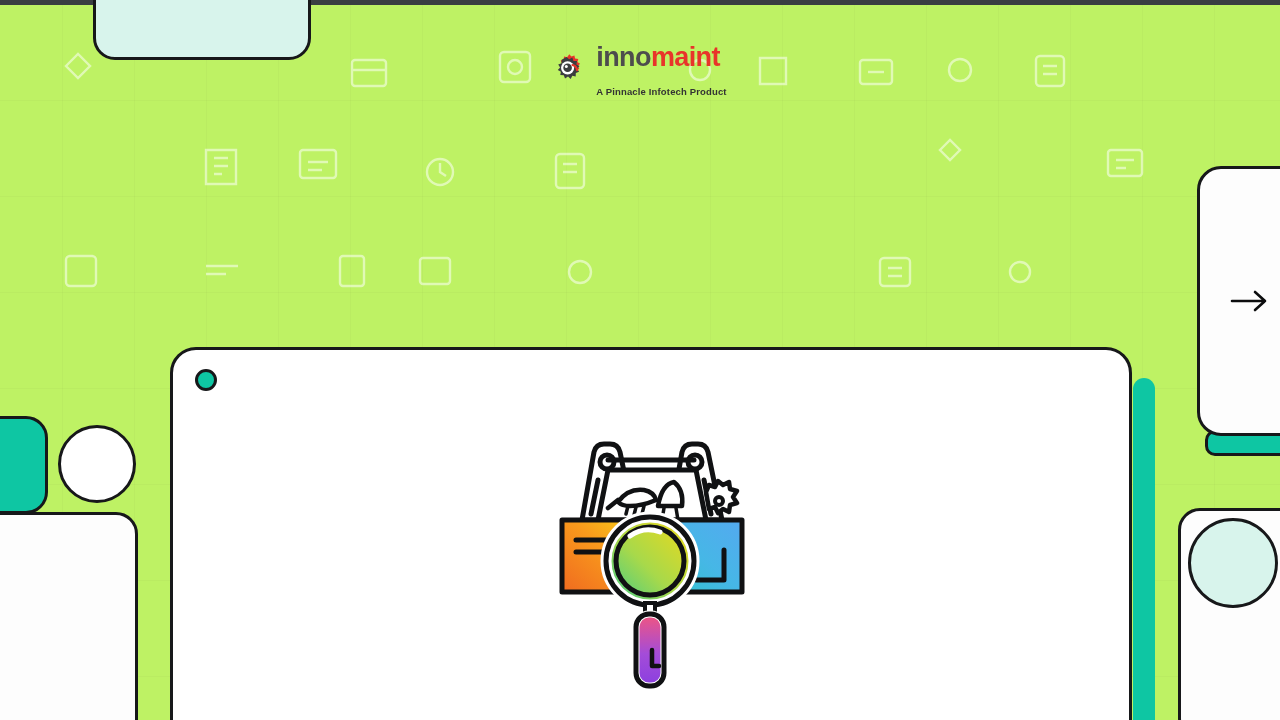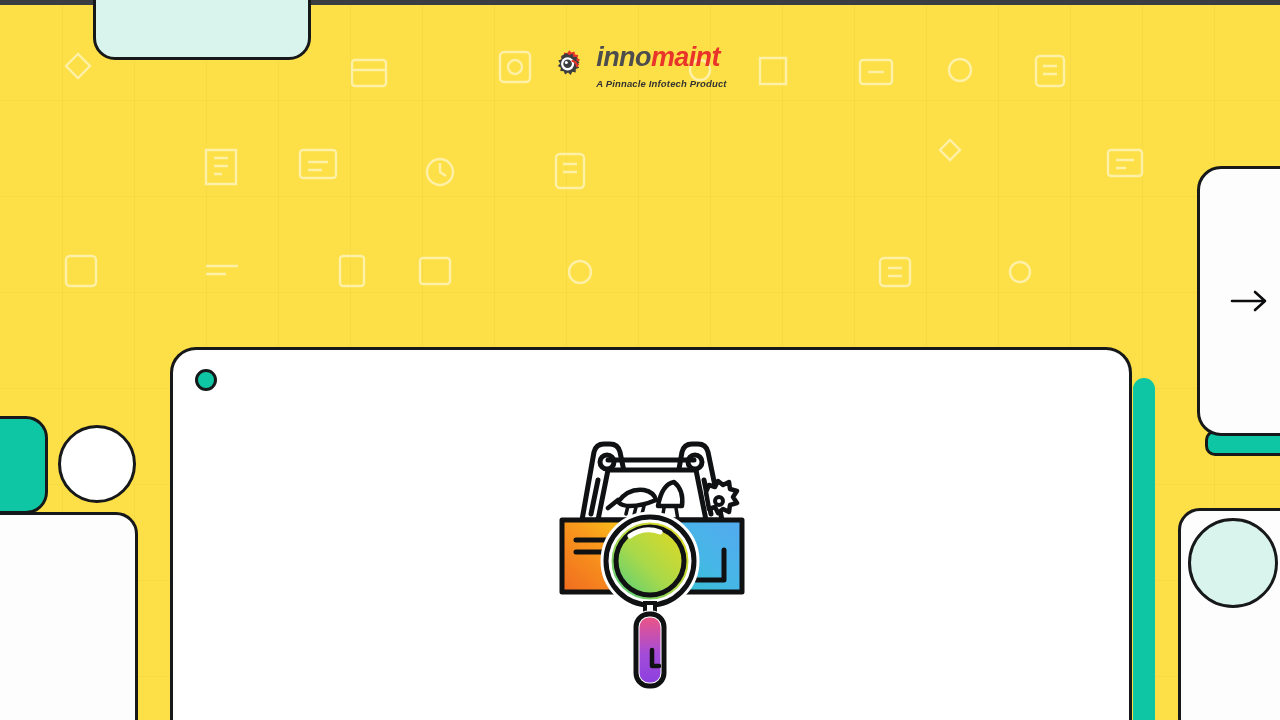--- a/index.html
+++ b/index.html
@@ -7,23 +7,22 @@
   body {
     font-family:"Liberation Sans", sans-serif;
     background:#fafafa;
     position:relative;
   }
 
   
   #stage {
     position:absolute; inset:0;
     width:1280px; height:720px;
-    background:#fde047;
+    background:#bef264;
     overflow:hidden;
-    font-style:italic;
   }
   #grid {
     position:absolute; inset:0;
     background-image:
       linear-gradient(to right, rgba(0,0,0,0.022) 1px, transparent 1px),
       linear-gradient(to bottom, rgba(0,0,0,0.022) 1px, transparent 1px);
     background-size:72px 96px;
     background-position:-10px 4px;
   }
   #grid-icons {
@@ -109,21 +108,21 @@
   #logo-text { line-height:1; }
   #logo-wordmark {
     font-size:27px; font-weight:bold; letter-spacing:-.6px;
     font-family:"Liberation Sans", sans-serif;
   }
   #logo-inno { color:#4d4d4d; }
   #logo-maint { color:#e8342a; }
   #logo-tagline {
     display:block;
     font-size:9.5px; font-weight:bold; color:#333;
-    letter-spacing:.15px; text-align:left; margin-top:8px;
+    letter-spacing:.15px; text-align:left; margin-top:16px;
   }
 
   
   #headline {
     position:absolute; left:0; right:0; top:108px;
     text-align:center;
     font-weight:bold;
     font-size:53px;
     line-height:104px;
     letter-spacing:-1.2px;

